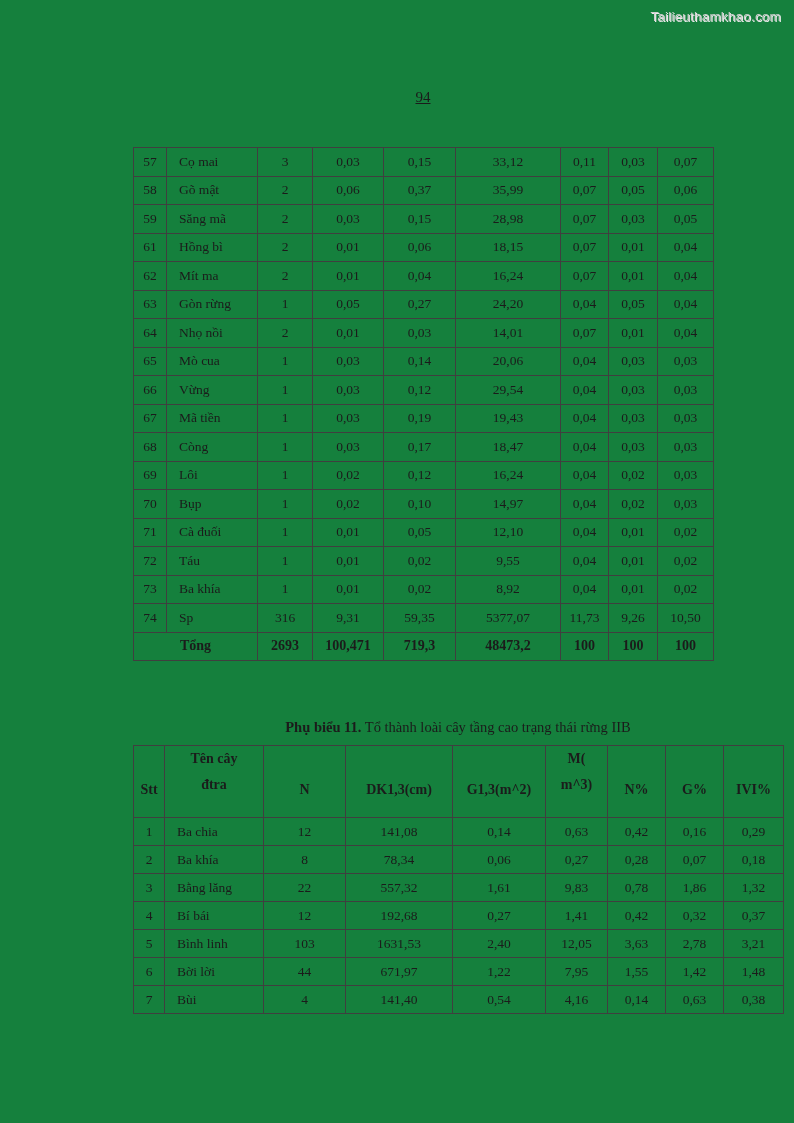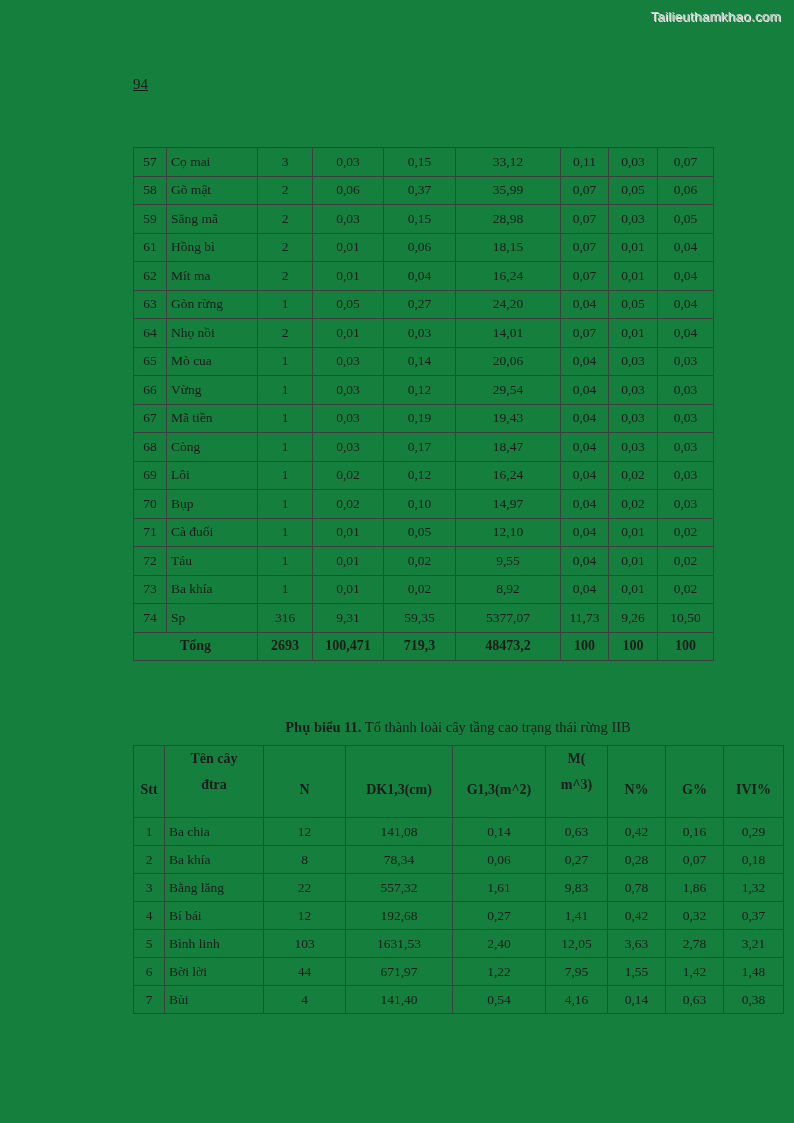--- a/index.html
+++ b/index.html
@@ -21,44 +21,45 @@
     top: 9px;
     right: 13px;
     font-family: "Liberation Sans", "DejaVu Sans", sans-serif;
     font-size: 13.5px;
     color: #cfcfcf;
     text-shadow: 1px 1px 0 #ececec;
     letter-spacing: 0.2px;
   }
   .page-number {
     position: absolute;
-    top: 76px;
+    top: 89px;
     left: 133px;
     width: 580px;
+    text-align: center;
     font-size: 15px;
     text-decoration: underline;
   }
   table {
     position: absolute;
     border-collapse: collapse;
     table-layout: fixed;
   }
   td, th {
     border: 1px solid #3f3f3f;
     font-size: 13.5px;
     overflow: hidden;
     padding: 0 3px;
     vertical-align: middle;
   }
   #table1 { left: 133px; top: 147px; width: 580px; }
   #table2 { left: 133px; top: 745px; width: 650px; }
   #table1 td { height: 27.5px; }
   #table2 tbody td { height: 27px; }
   .c-stt  { text-align: center; margin-top: 12px; }
-  .c-name { text-align: left; padding-left: 4px; }
+  .c-name { text-align: left; padding-left: 12px; }
   .c-num  { text-align: center; }
   .total-row td { font-weight: bold; font-size: 14px; }
   #table2 thead th {
     vertical-align: bottom;
     padding-bottom: 19px;
     font-weight: bold;
     text-align: center;
     font-size: 14px;
   }
   #table2 thead th div { line-height: 26px; }

